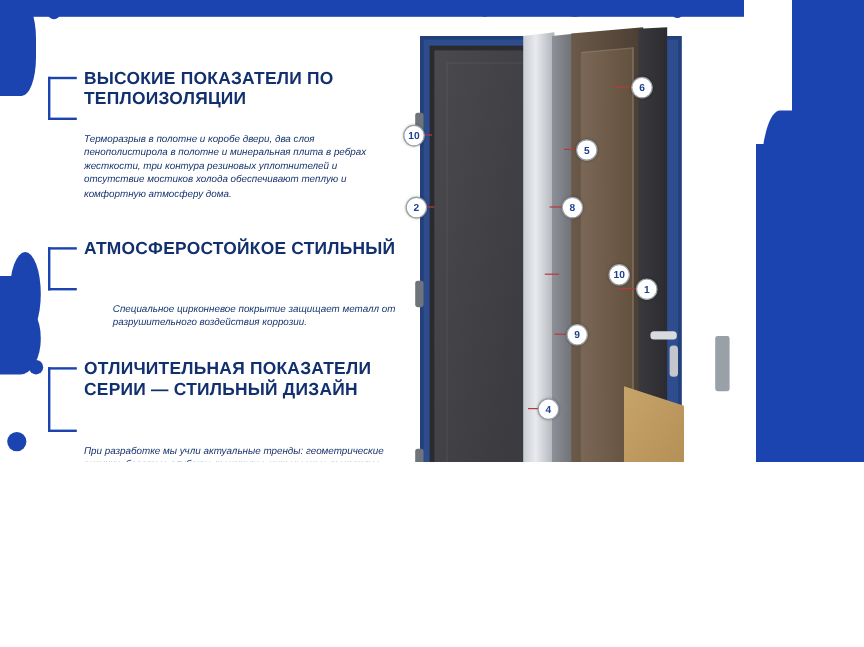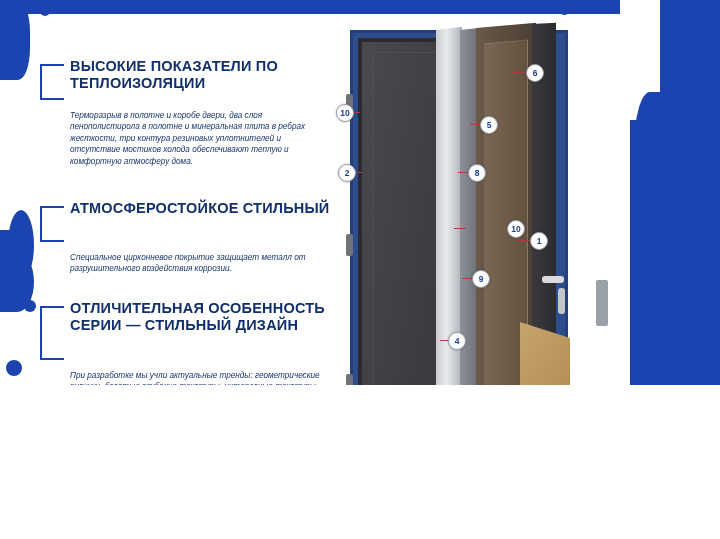--- a/index.html
+++ b/index.html
@@ -309,26 +309,26 @@
 
     <div class="section" style="top:58px;">
       <div class="bracket" style="height:32px;"></div>
       <div class="sec-title">ВЫСОКИЕ ПОКАЗАТЕЛИ ПО ТЕПЛОИЗОЛЯЦИИ</div>
       <div class="sec-body" style="top:52px;">Терморазрыв в полотне и коробе двери, два слоя пенополистирола в полотне и минеральная плита в ребрах жесткости, три контура резиновых уплотнителей и отсутствие мостиков холода обеспечивают теплую и комфортную атмосферу дома.</div>
     </div>
 
     <div class="section" style="top:200px;">
       <div class="bracket" style="height:32px;"></div>
       <div class="sec-title">АТМОСФЕРОСТОЙКОЕ СТИЛЬНЫЙ</div>
-      <div class="sec-body" style="top:52px;">Специальное цирконневое покрытие защищает металл от разрушительного воздействия коррозии.</div>
+      <div class="sec-body" style="top:52px;margin-left:24px;">Специальное цирконневое покрытие защищает металл от разрушительного воздействия коррозии.</div>
     </div>
 
     <div class="section" style="top:300px;">
       <div class="bracket" style="height:50px;"></div>
-      <div class="sec-title">ОТЛИЧИТЕЛЬНАЯ ОСОБЕННОСТЬ СЕРИИ — СТИЛЬНЫЙ ДИЗАЙН</div>
+      <div class="sec-title">ОТЛИЧИТЕЛЬНАЯ ПОКАЗАТЕЛИ СЕРИИ — СТИЛЬНЫЙ ДИЗАЙН</div>
       <div class="sec-body" style="top:70px;">При разработке мы учли актуальные тренды: геометрические рисунки, богатые глубокие текстуры, интересные текстуры.</div>
     </div>
 
     <div class="door-wrap">
       <div class="door-frame-outer"></div>
       <div class="door-frame-inner"></div>
       <div class="door-panel-back"></div>
 
       <div class="door-open">
         <div class="leaf-edge"></div>

